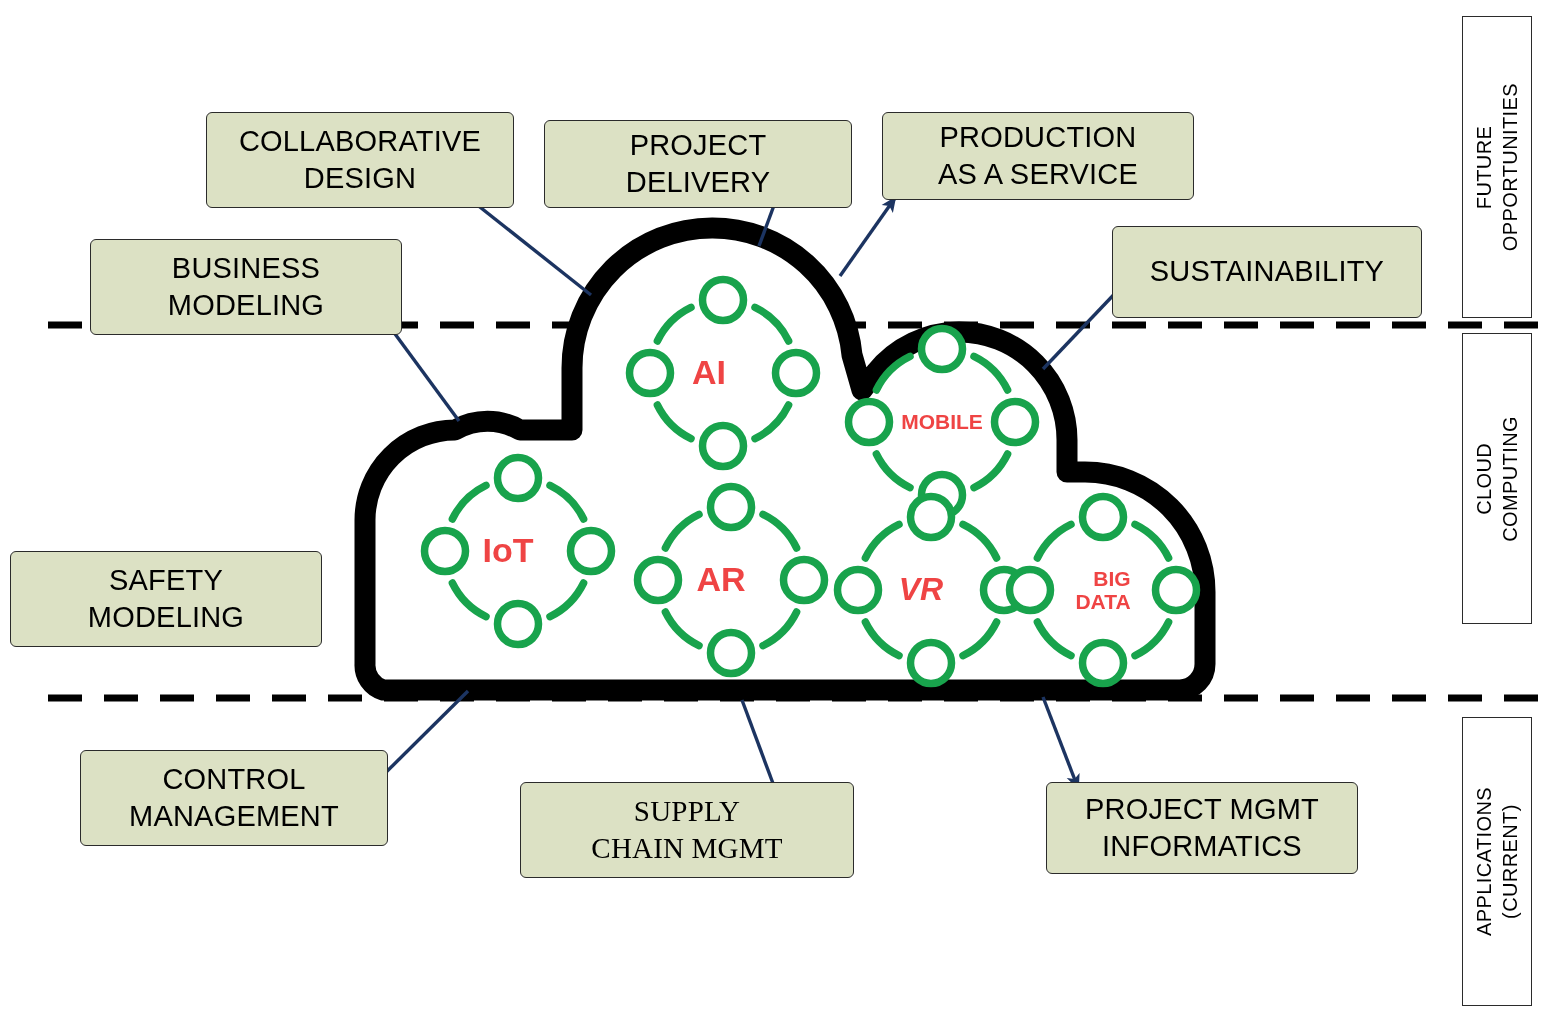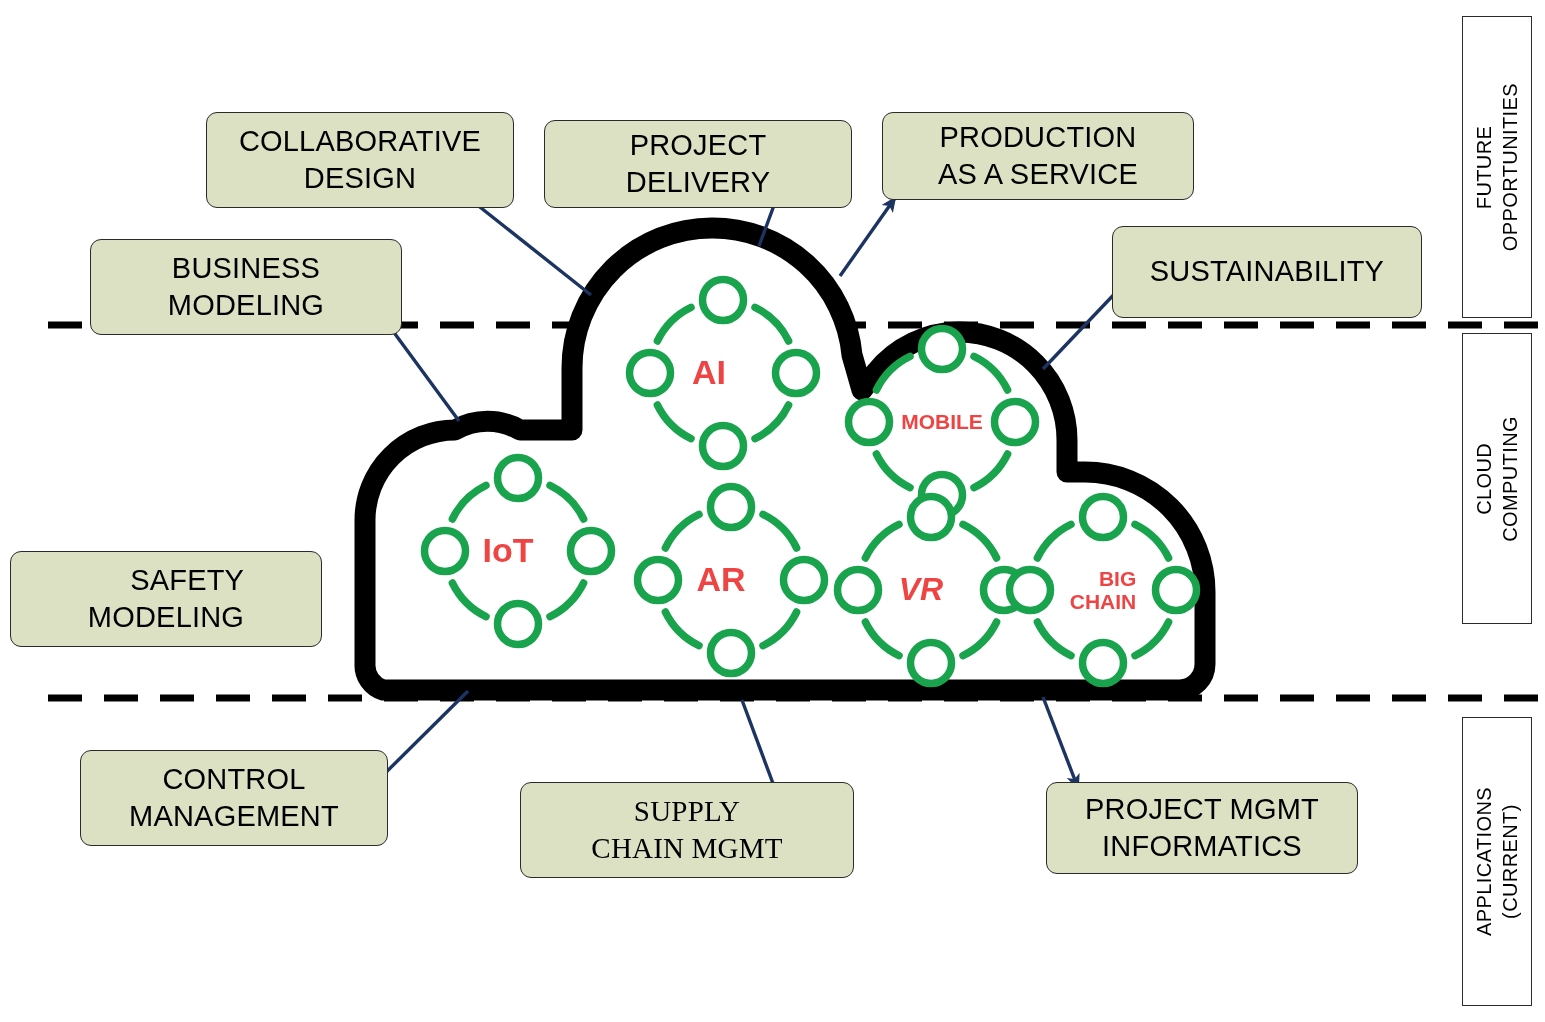--- a/index.html
+++ b/index.html
@@ -22,21 +22,21 @@
     left: 0;
     top: 0;
     width: 1545px;
     height: 1022px;
   }
   .gbox {
     position: absolute;
     box-sizing: border-box;
     background: #dce1c4;
     border: 1.6px solid #2b2b2b;
-    border-radius: 11px;
+    border-radius: 6px;
     display: flex;
     align-items: center;
     justify-content: center;
     text-align: center;
     color: #000000;
     font-size: 29px;
     line-height: 1.28;
     letter-spacing: 0.2px;
     white-space: pre-line;
     z-index: 4;
@@ -184,34 +184,34 @@
       </g>
   </svg>
 
   <div id="node-labels">
       <div class="node-label" style="font-size: 34px; left: 619px; top: 343px; width: 180px; height: 60px; display: flex; align-items: center; justify-content: center;">AI</div>
       <div class="node-label" style="font-size: 34px; left: 418px; top: 521px; width: 180px; height: 60px; display: flex; align-items: center; justify-content: center;">IoT</div>
       <div class="node-label" style="font-size: 34px; left: 631px; top: 550px; width: 180px; height: 60px; display: flex; align-items: center; justify-content: center;">AR</div>
       <div class="node-label" style="font-size: 21px; left: 852px; top: 392px; width: 180px; height: 60px; display: flex; align-items: center; justify-content: center;">MOBILE</div>
       <div class="node-label" style="font-size: 32px; left: 831px; top: 560px; width: 180px; height: 60px; display: flex; align-items: center; justify-content: center; font-style: italic;">VR</div>
       <div class="node-label" style="font-size: 21px; left: 1013px; top: 560px; width: 180px; height: 60px; display: flex; align-items: center; justify-content: center;">BIG
-CHAIN</div>
+DATA</div>
     </div>
 
   <div id="boxes">
       <div class="gbox" style="left: 206px; top: 112px; width: 308px; height: 96px;">COLLABORATIVE
 DESIGN</div>
       <div class="gbox" style="left: 544px; top: 120px; width: 308px; height: 88px;">PROJECT
 DELIVERY</div>
       <div class="gbox" style="left: 882px; top: 112px; width: 312px; height: 88px;">PRODUCTION
 AS A SERVICE</div>
       <div class="gbox" style="left: 90px; top: 239px; width: 312px; height: 96px;">BUSINESS
 MODELING</div>
       <div class="gbox" style="left: 1112px; top: 226px; width: 310px; height: 92px;">SUSTAINABILITY</div>
-      <div class="gbox" style="left: 10px; top: 551px; width: 312px; height: 96px; text-align: right;">SAFETY
+      <div class="gbox" style="left: 10px; top: 551px; width: 312px; height: 96px;">SAFETY
 MODELING</div>
       <div class="gbox" style="left: 80px; top: 750px; width: 308px; height: 96px;">CONTROL
 MANAGEMENT</div>
       <div class="gbox" style="left: 520px; top: 782px; width: 334px; height: 96px; font-family: Liberation Serif, serif;">SUPPLY
 CHAIN MGMT</div>
       <div class="gbox" style="left: 1046px; top: 782px; width: 312px; height: 92px;">PROJECT MGMT
 INFORMATICS</div>
     </div>
 
   <div id="side-panels">

